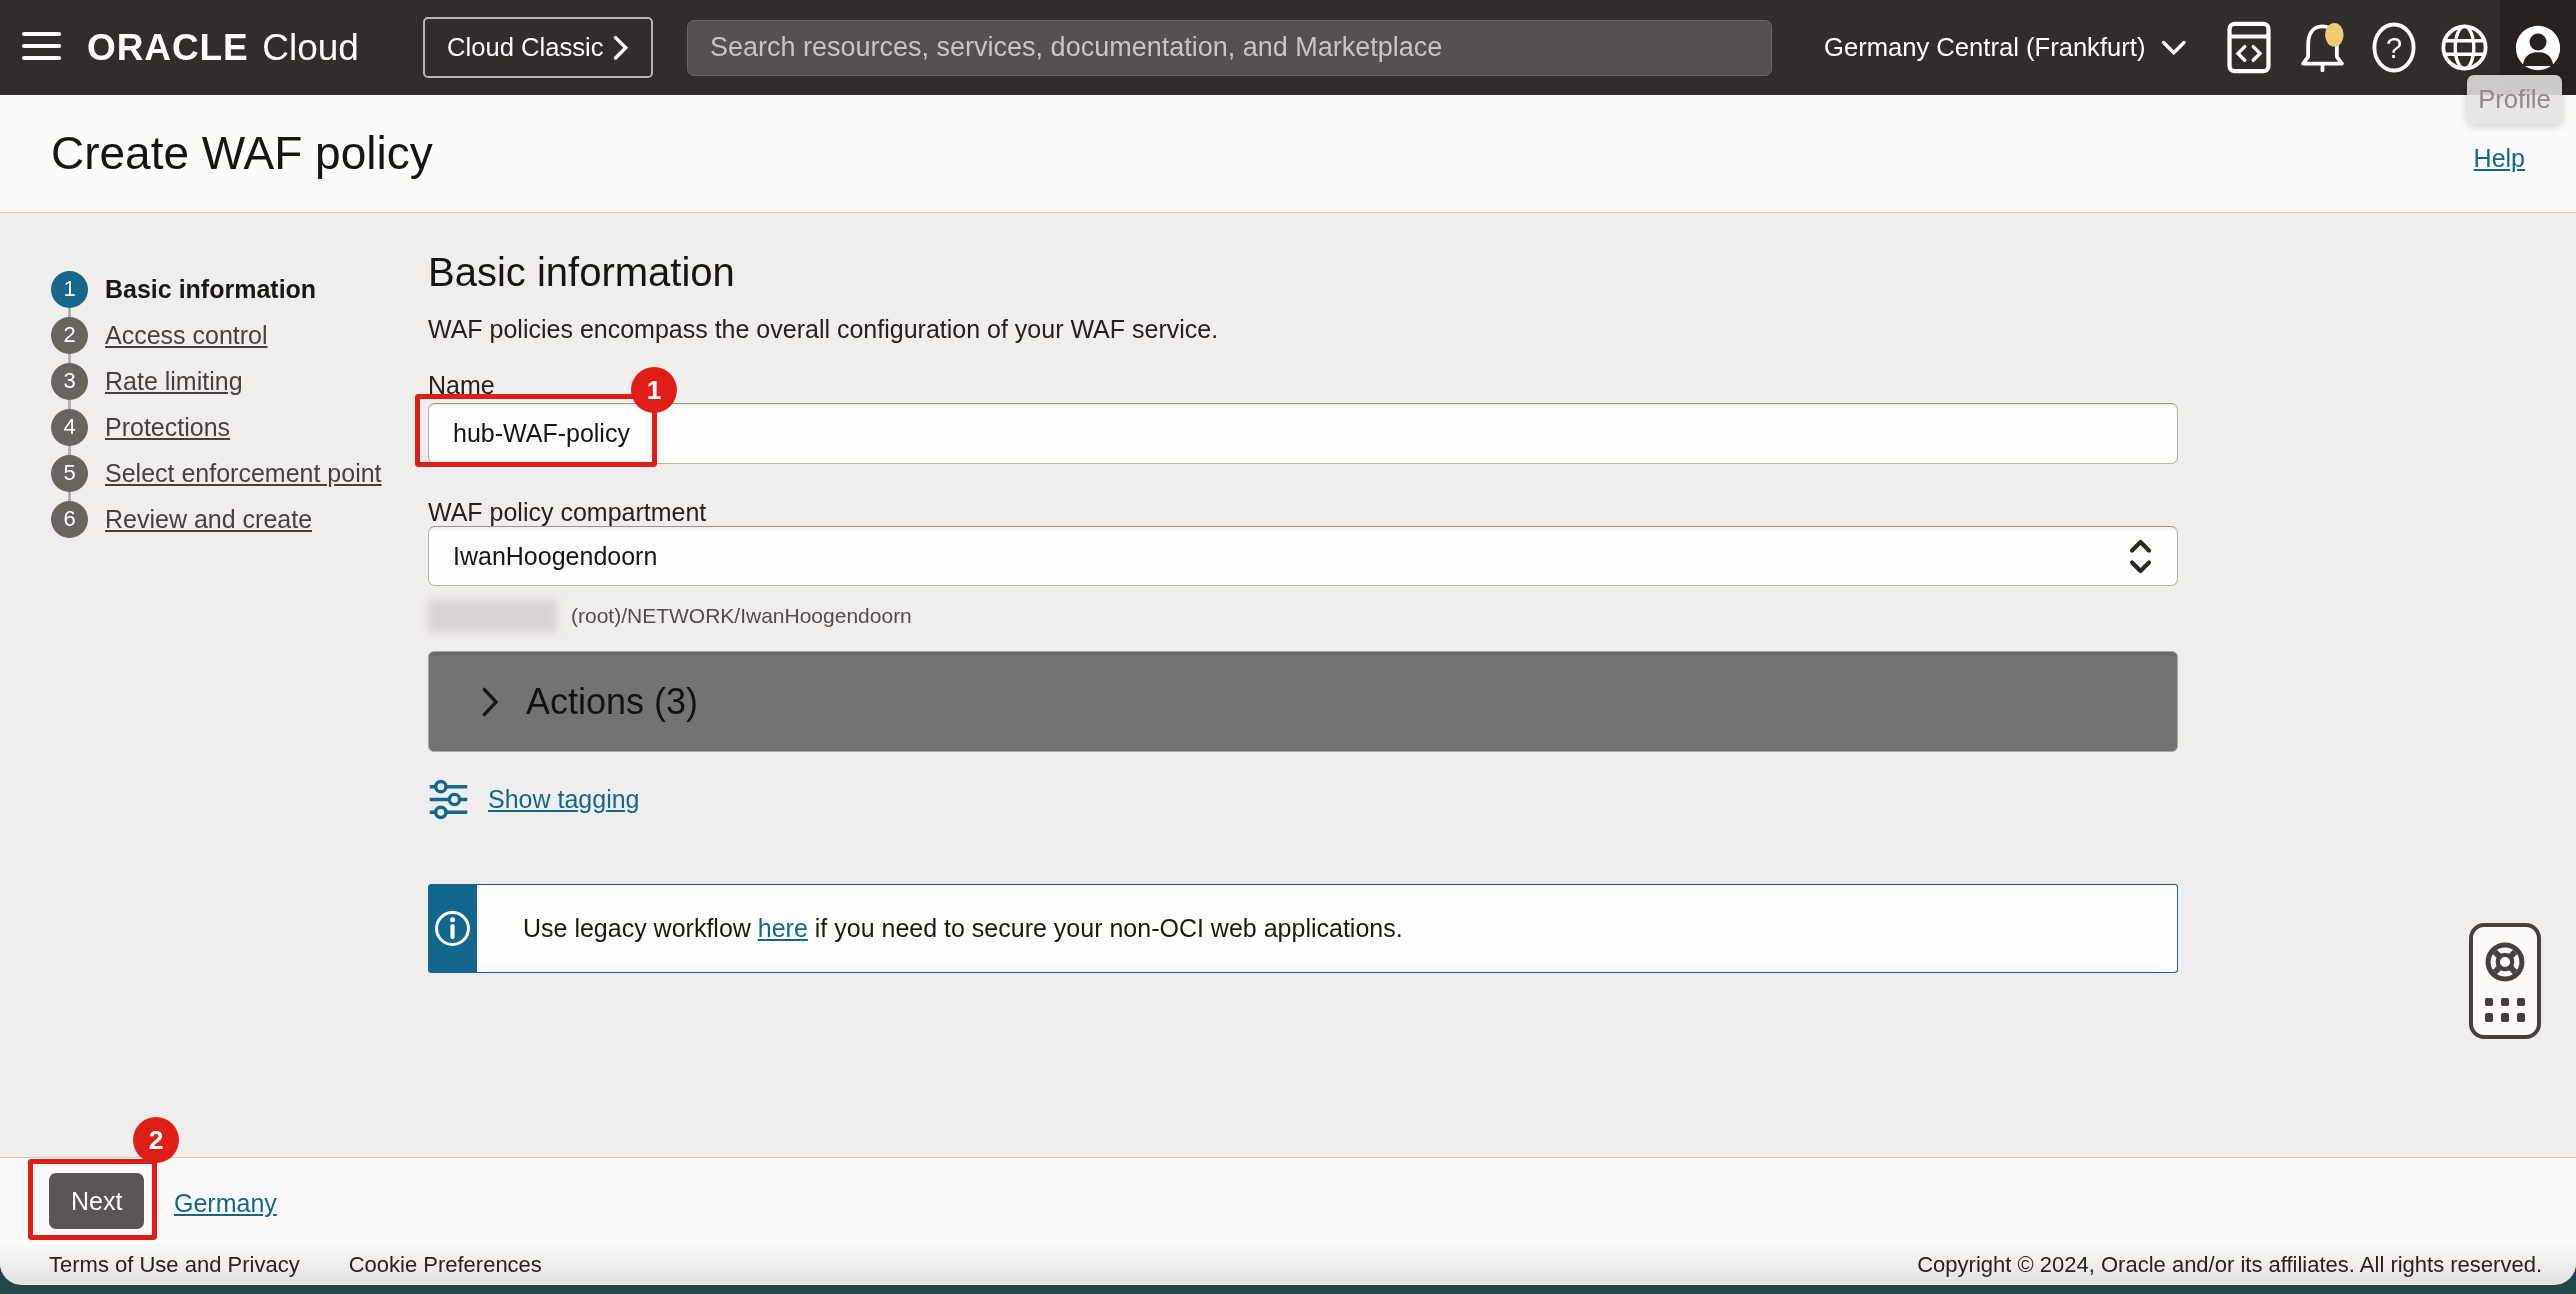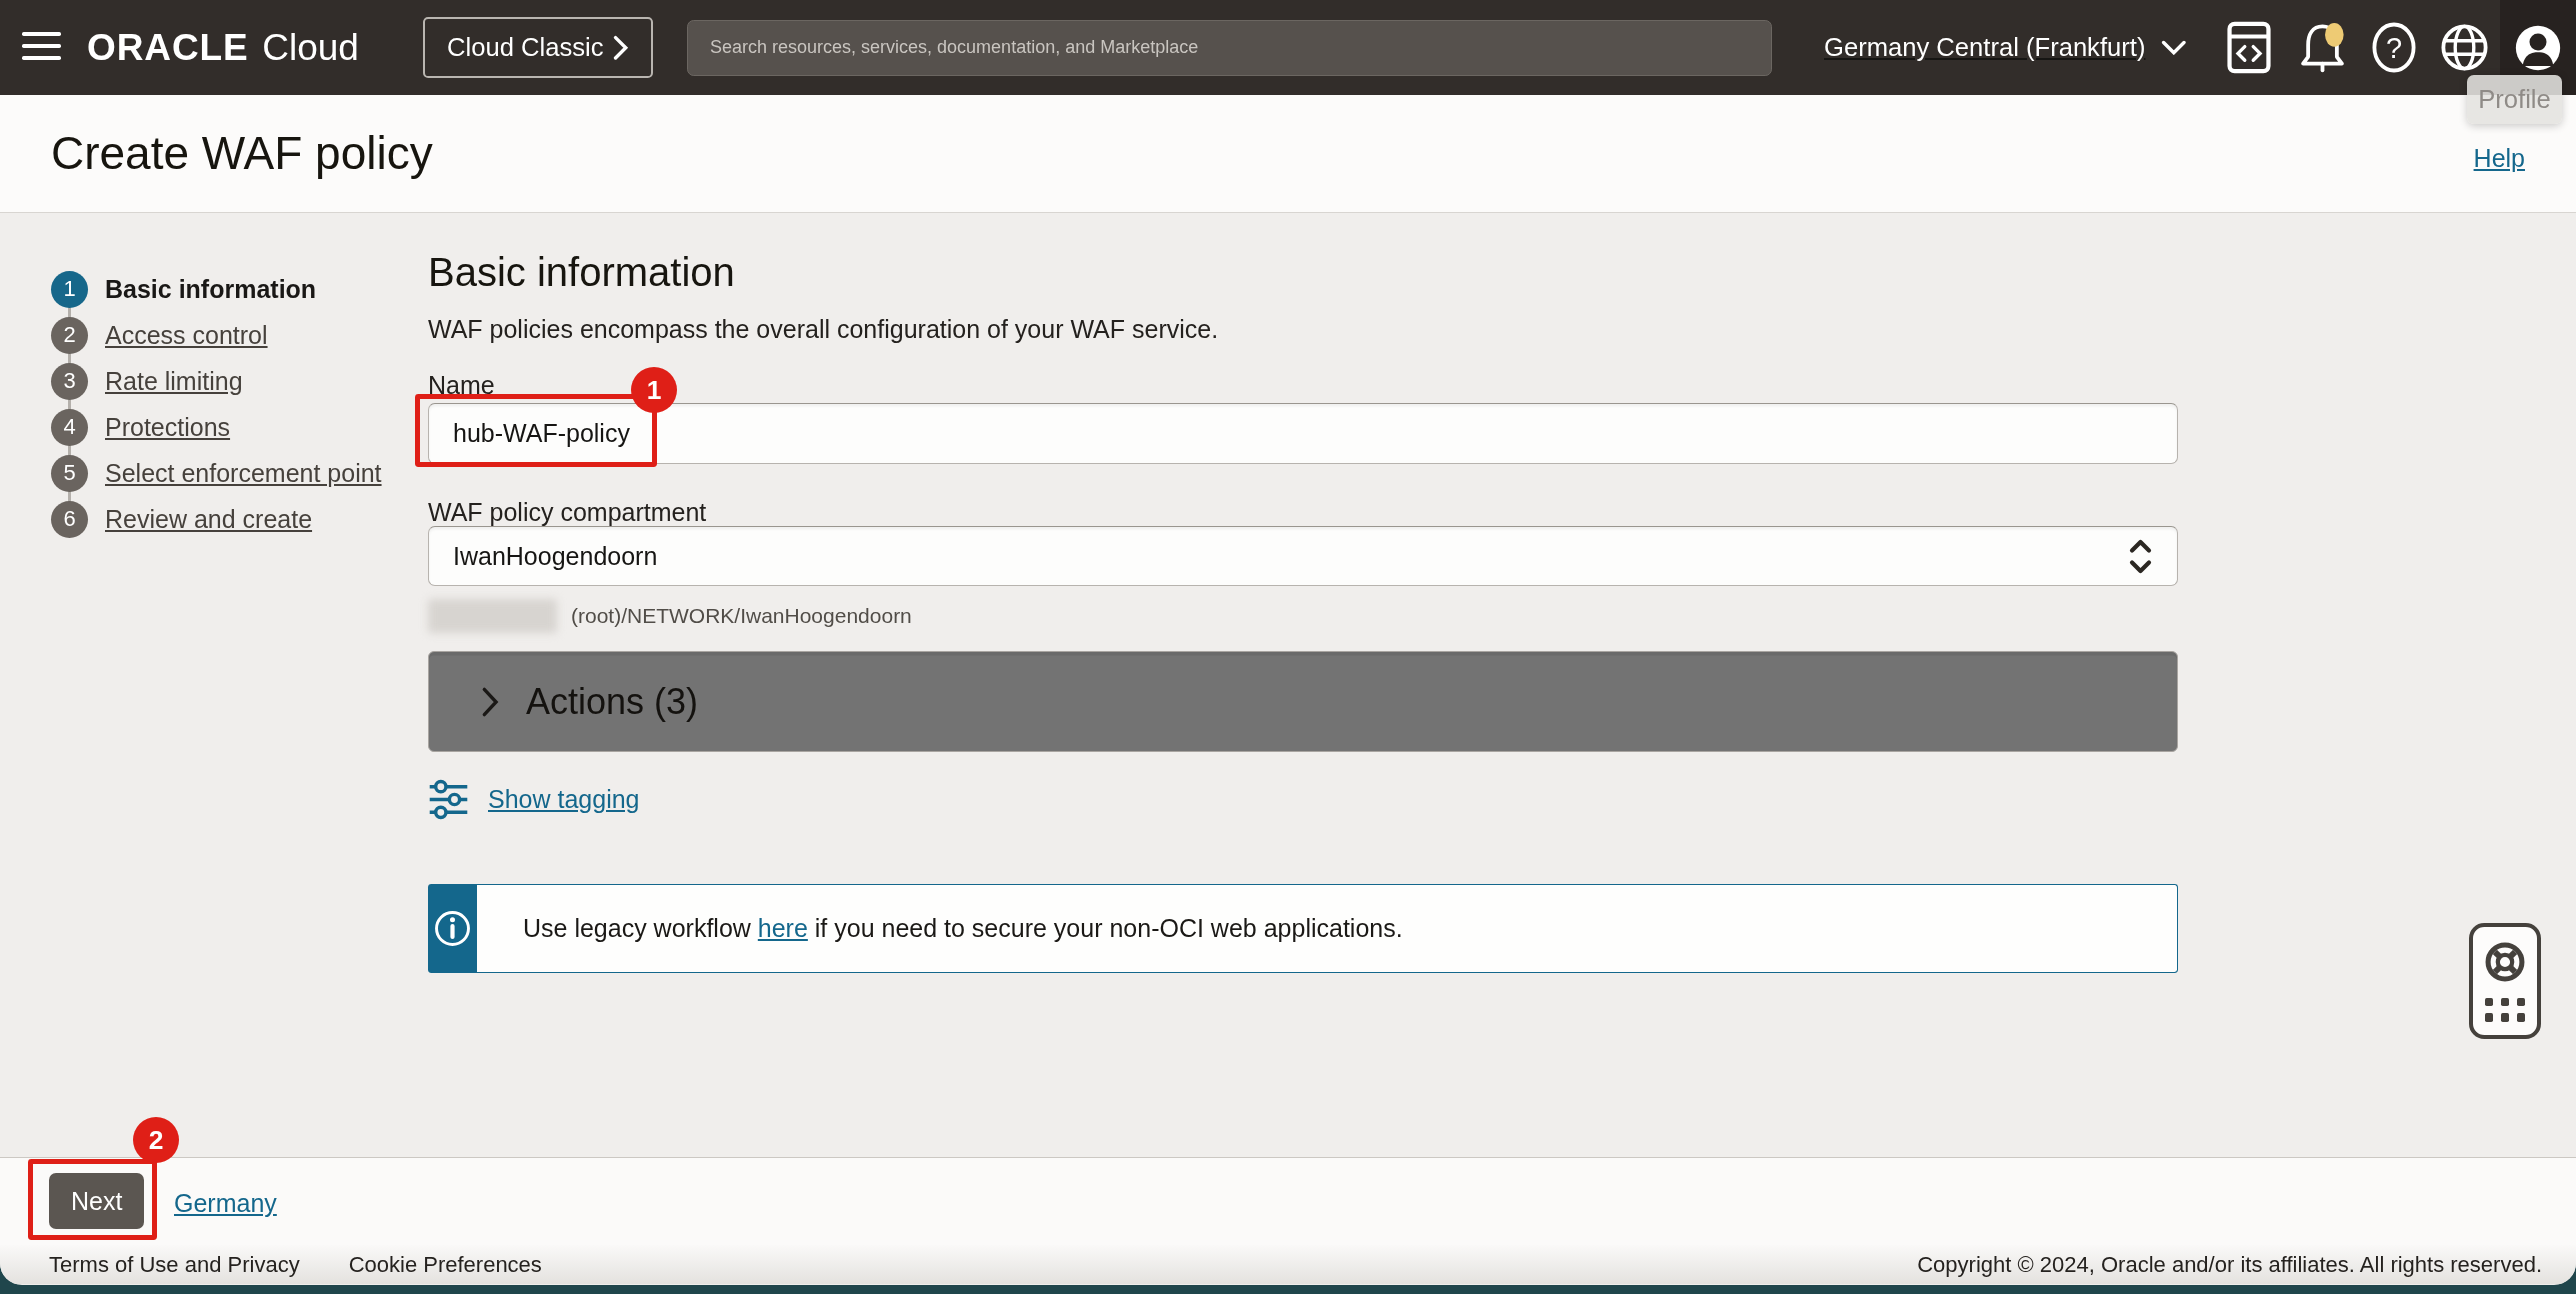--- a/index.html
+++ b/index.html
@@ -24,25 +24,25 @@
   .logo .oracle { color:#fff; font-size:37px; font-weight:700; letter-spacing:0.9px; }
   .logo .cloud  { color:#fff; font-size:37px; font-weight:300; margin-left:13.6px; }
   .cloud-classic {
     position:absolute; left:423px; top:17px; height:61px; padding:0 22px;
     border:2.6px solid #b9b5b0; border-radius:5.1px; display:flex; align-items:center; gap:10px;
     color:#fff; font-size:25.6px; cursor:pointer; background:transparent;
   }
   .search-input {
     position:absolute; left:687px; top:19.6px; width:1085px; height:56px;
     background:#56514d; border:0.9px solid #6b6661; border-radius:6.8px;
-    color:#e8e6e3; font-size:18px; padding:0 22px; outline:none;
+    color:#e8e6e3; font-size:27px; padding:0 22px; outline:none;
     font-family:"Liberation Sans", sans-serif;
   }
   .search-input::placeholder { color:#c9c5c0; opacity:1; }
-  .region { position:absolute; left:1824px; top:0; height:95px; display:flex; align-items:center; gap:15.3px; cursor:pointer;text-decoration:underline; }
+  .region { position:absolute; left:1824px; top:0; height:95px; display:flex; align-items:center; gap:15.3px; cursor:pointer; }
   .region-label { color:#fff; font-size:25.6px; }
   .tb-icon { position:absolute; top:0; height:95px; width:51px; display:flex; align-items:center; justify-content:center; cursor:pointer; }
   .avatar-area { position:absolute; left:2500px; top:0; width:76px; height:95px; background:#272220; display:flex; align-items:center; justify-content:center; cursor:pointer; }
 
   .profile-tooltip {
     position:absolute; left:2467px; top:75px; width:95px; height:49px; z-index:60;
     background:rgba(228,226,223,0.88); border-radius:6.8px; box-shadow:0 1.7px 8.5px rgba(0,0,0,0.20);
     display:flex; align-items:center; justify-content:center;
     color:#8f8b87; font-size:25.6px;
   }

